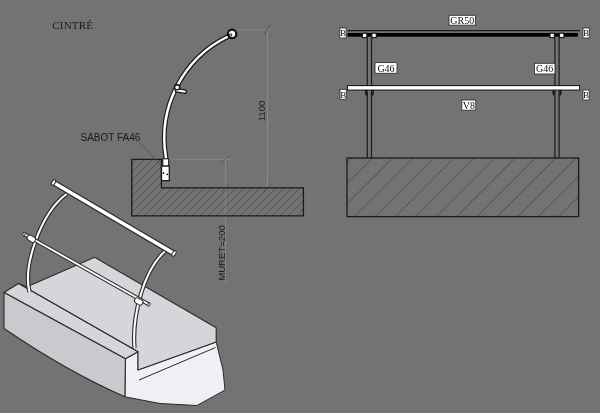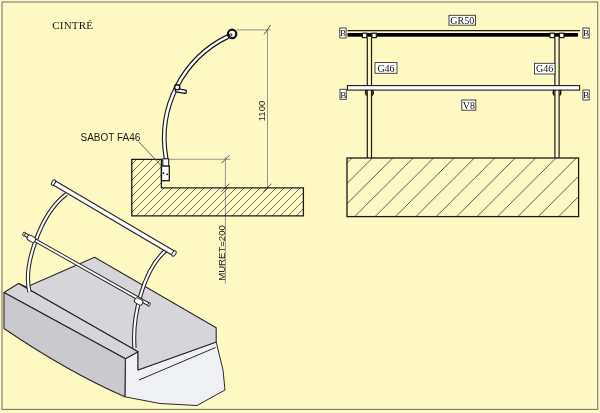--- a/index.html
+++ b/index.html
@@ -1,16 +1,16 @@
 <!DOCTYPE html>
 <html><head>
 <meta charset="utf-8">
 <style>
 html,body{margin:0;padding:0;background:#fff;}
-#page{position:relative;width:600px;height:413px;background:#fef9c3;overflow:hidden;}
+#page{position:relative;width:600px;height:413px;background:#737373;overflow:hidden;}
 svg{display:block;}
 text{font-family:"Liberation Sans",sans-serif;}
 .serif{font-family:"Liberation Serif",serif;}
 </style>
 </head>
 <body>
 <div id="page">
 <svg width="600" height="413" viewBox="0 0 600 413">
 <defs>
 <pattern id="h8" width="8" height="8" patternUnits="userSpaceOnUse">

